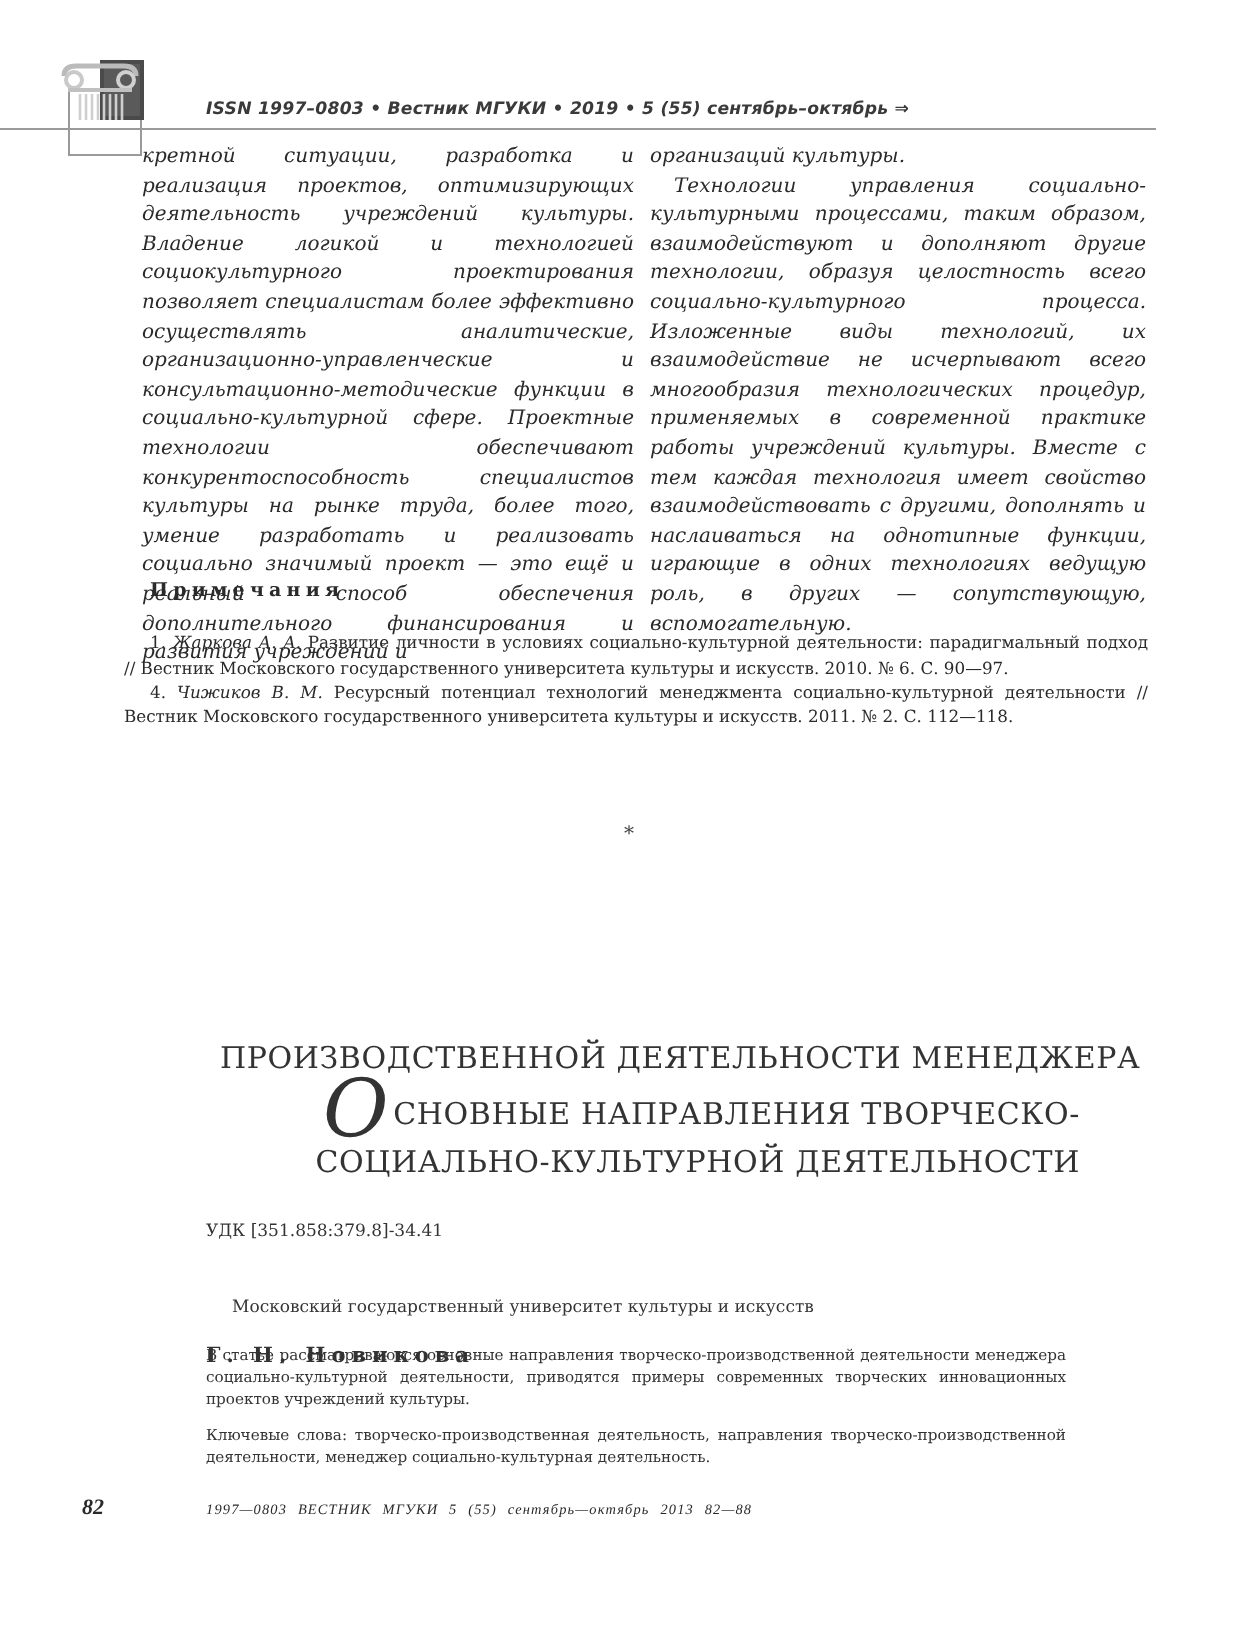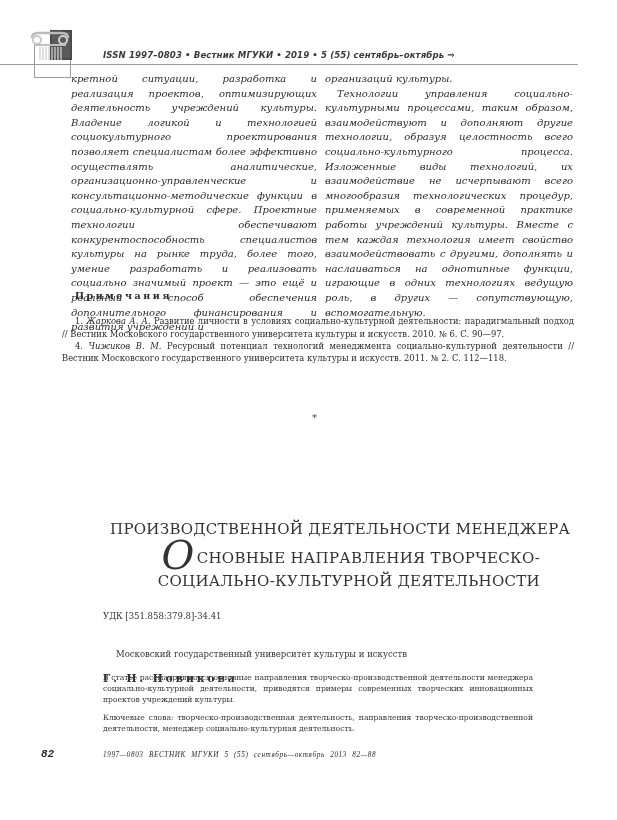--- a/index.html
+++ b/index.html
@@ -19,21 +19,21 @@
   .note i { font-style:italic; }
   .star { position:absolute; left:312px; top:412px; font-size:10px; color:#444; }
   .title-block { position:absolute; left:110px; top:518px; width:430px; text-align:right; font-family:"DejaVu Serif", serif; color:#333; }
   .title-line { font-size:15px; line-height:22px; letter-spacing:0.3px; white-space:nowrap; }
   .initial { font-family:"DejaVu Serif", serif; font-style:italic; font-size:40px; line-height:30px; font-weight:normal; vertical-align:-6px; margin-right:2px; }
   .udk { position:absolute; left:103px; top:611px; font-size:8.5px; color:#333; }
   .author { position:absolute; left:103px; top:631px; font-size:10.5px; font-weight:bold; letter-spacing:3px; color:#333;margin-top:41px; }
   .affil { position:absolute; left:116px; top:649px; font-size:8.5px; color:#333; }
   .abstract { position:absolute; left:103px; top:672px; width:430px; font-size:7.6px; line-height:11px; color:#333; text-align:justify; }
   .keywords { position:absolute; left:103px; top:712px; width:430px; font-size:7.6px; line-height:11px; color:#333; text-align:justify; }
-  .page-num { position:absolute; left:41px; top:748px; font-family:Liberation Mono, monospace; font-weight:bold; font-style:italic; font-size:11px; color:#2a2a2a; }
+  .page-num { position:absolute; left:41px; top:748px; font-family:Liberation Serif, serif; font-weight:bold; font-style:italic; font-size:11px; color:#2a2a2a; }
   .footer-text { position:absolute; left:103px; top:751px; font-family:Liberation Serif, serif; font-style:italic; font-size:7.2px; letter-spacing:0.6px; color:#2a2a2a; white-space:nowrap; word-spacing:3px; }
 </style>
 </head>
 <body>
 
 <div class="logo-frame"></div>
 <div class="logo">
   <svg width="42" height="32" viewBox="0 0 42 32">
     <rect x="20" y="0" width="22" height="30" fill="#4a4a4a"></rect>
     <rect x="22" y="2" width="18" height="26" fill="#5a5a5a"></rect>

